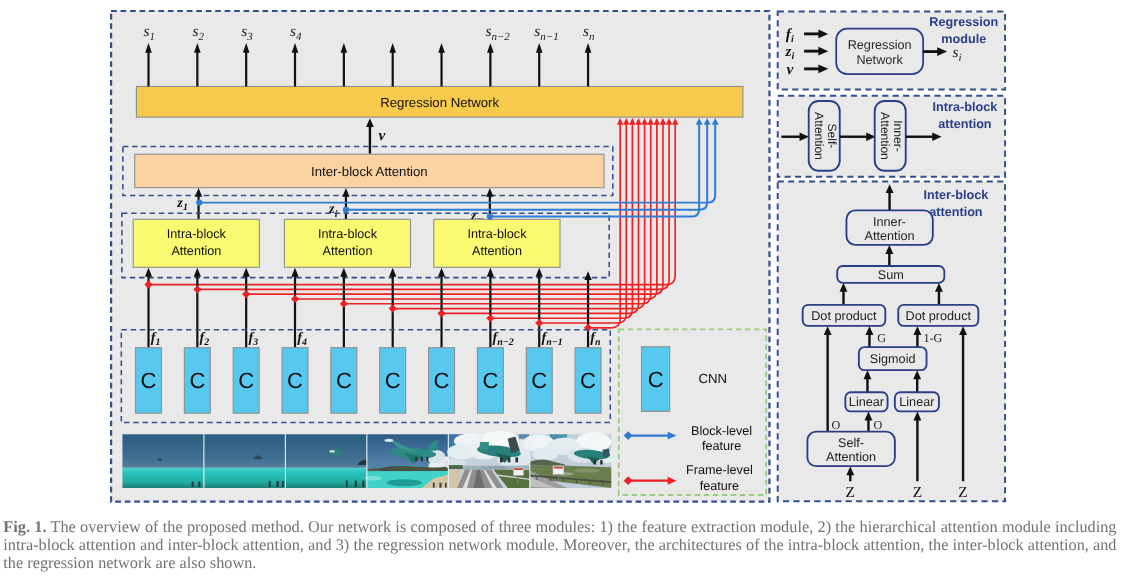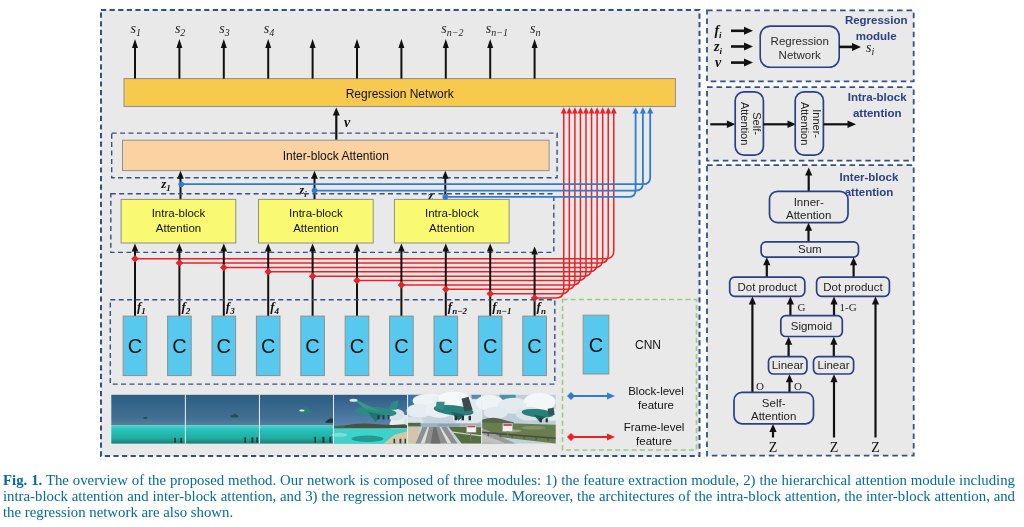--- a/index.html
+++ b/index.html
@@ -1,19 +1,19 @@
 <!DOCTYPE html>
 <html><head>
 <meta charset="utf-8">
 <style>
 html,body { margin:0; padding:0; background:#fff; }
 #page { position:relative; width:1024px; height:527px; background:#fff; overflow:hidden; }
 #cap { position:absolute; left:3px; top:472px; width:1012px;
   font-family:"Liberation Serif", serif; font-size:14.8px; line-height:16.2px;
-  color:#0369a1; text-align:justify; }
+  color:#737373; text-align:justify; }
 #cap .b { font-weight:bold; }
 </style>
 </head>
 <body>
 <div id="page">
 <svg width="1024" height="460" viewBox="0 0 1024 460" style="position:absolute;left:0;top:0">
 <rect x="101" y="10" width="598.5" height="446" fill="#e9e9e9" stroke="#34508c" stroke-width="2" stroke-dasharray="5.2,3.4"></rect>
 <rect x="707" y="10.4" width="206.7" height="70.9" fill="#e9e9e9" stroke="#34508c" stroke-width="1.8" stroke-dasharray="5.6,3.9"></rect>
 <rect x="707" y="87.1" width="206.7" height="73.5" fill="#e9e9e9" stroke="#34508c" stroke-width="1.8" stroke-dasharray="5.6,3.9"></rect>
 <rect x="707" y="165.1" width="206.7" height="290.5" fill="#e9e9e9" stroke="#34508c" stroke-width="1.8" stroke-dasharray="5.6,3.9"></rect>

